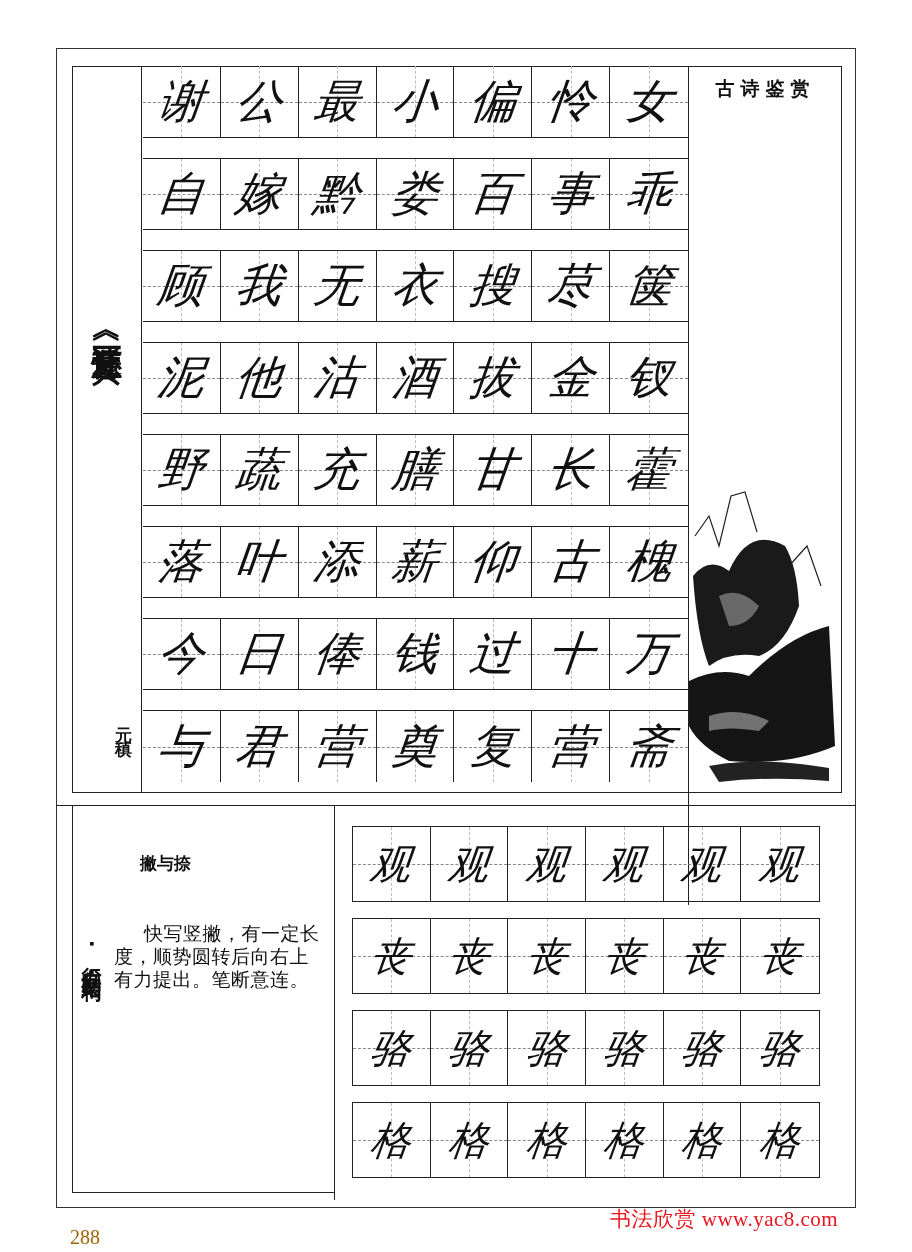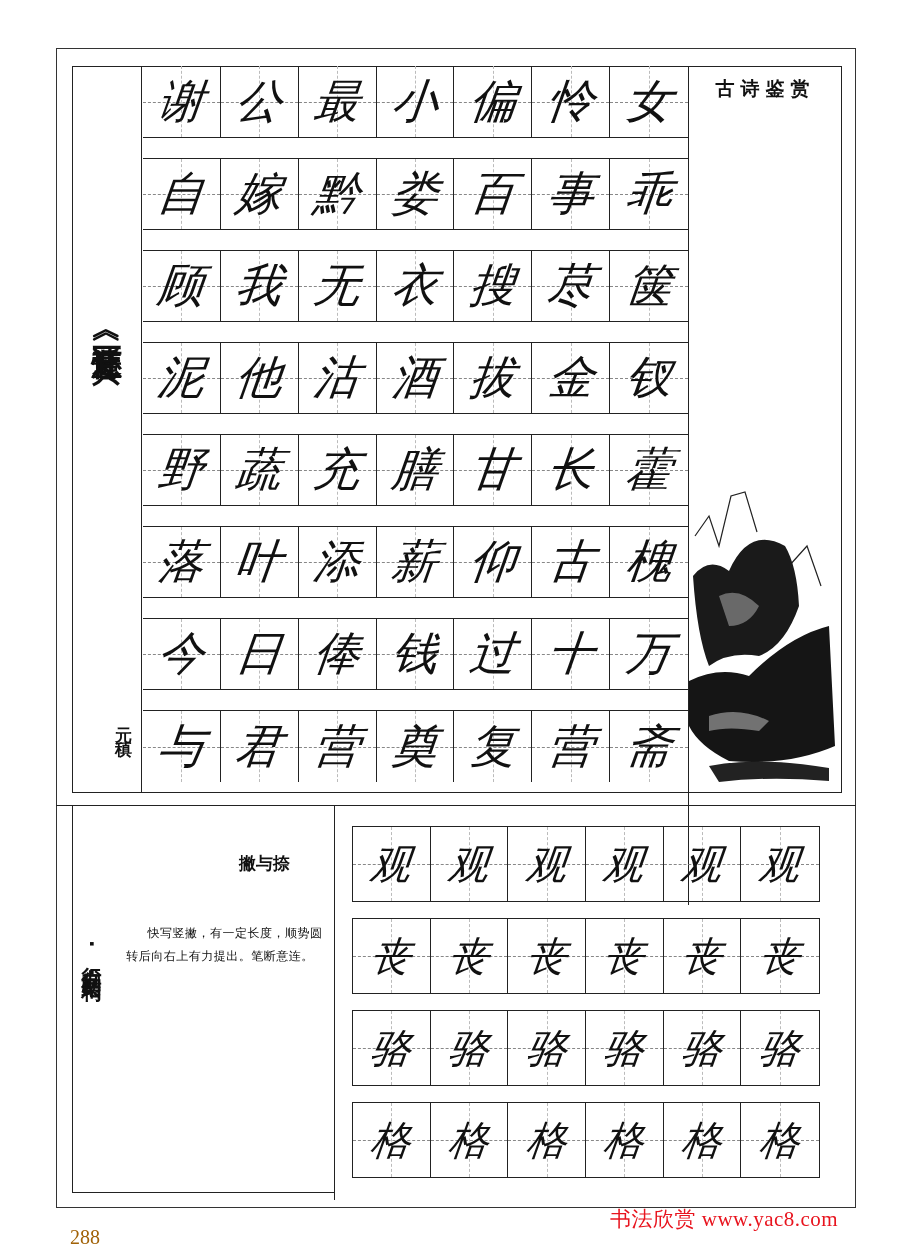--- a/index.html
+++ b/index.html
@@ -22,22 +22,22 @@
   .glyph { position:relative; z-index:1; font-family:"DejaVu Serif", serif; font-size:46px; font-style:italic; transform:skewX(-6deg); }
   .side-panel { left:688px; top:66px; width:154px; height:839px; border-left:1.5px solid #222; box-sizing:border-box; }
   .panel-title { position:absolute; left:0; right:0; top:10px; text-align:center; font-family:"DejaVu Sans", sans-serif;
                  font-weight:bold; font-size:19px; letter-spacing:6px; }
   .panel-text { position:absolute; left:6px; right:6px; top:46px; font-size:14px; line-height:21.5px; text-align:justify; letter-spacing:0.5px; }
   .panel-text .indent { display:inline-block; width:30px; }
   .landscape { position:absolute; left:0; top:410px; width:148px; height:320px; }
   .lower-sep { left:56px; top:805px; width:800px; border-top:1.5px solid #222; }
   .lower-divider { left:334px; top:805px; height:395px; border-left:1.5px solid #222; }
   .lower-inner { left:72px; top:805px; width:262px; height:388px; border-left:1.5px solid #222; border-bottom:1.5px solid #222; box-sizing:border-box; }
-  .stroke-title { left:140px; top:852px; width:150px; text-align:right; font-family:"DejaVu Sans", sans-serif; font-weight:bold; font-size:17px; }
-  .stroke-text { left:114px; top:922px; width:212px; font-size:12px; line-height:23px; letter-spacing:0.5px;text-align:center; }
+  .stroke-title { left:140px; top:852px; width:150px; text-align:left; font-family:"DejaVu Sans", sans-serif; font-weight:bold; font-size:17px; }
+  .stroke-text { left:114px; top:922px; width:212px; font-size:19px; line-height:23px; letter-spacing:0.5px; }
   .stroke-text .indent { display:inline-block; width:30px; }
   .section-label { left:80px; top:940px; width:26px; font-family:"DejaVu Sans", sans-serif; font-size:20px; font-weight:bold;
                    writing-mode:vertical-rl; letter-spacing:3px; }
   .practice { left:352px; top:826px; width:468px; }
   .prow { position:absolute; left:0; width:468px; height:76px; display:flex; border:1.5px solid #222; box-sizing:border-box; }
   .prow .cell { width:78px; }
   .prow .glyph { font-size:40px; }
   .page-num { left:70px; top:1226px; font-family:"Liberation Serif", serif; font-size:20px; color:#a16207; }
   .watermark { left:610px; top:1205px; font-family:Liberation Serif, serif; font-size:21px; color:#e8141e; letter-spacing:0.5px; }
 </style>

